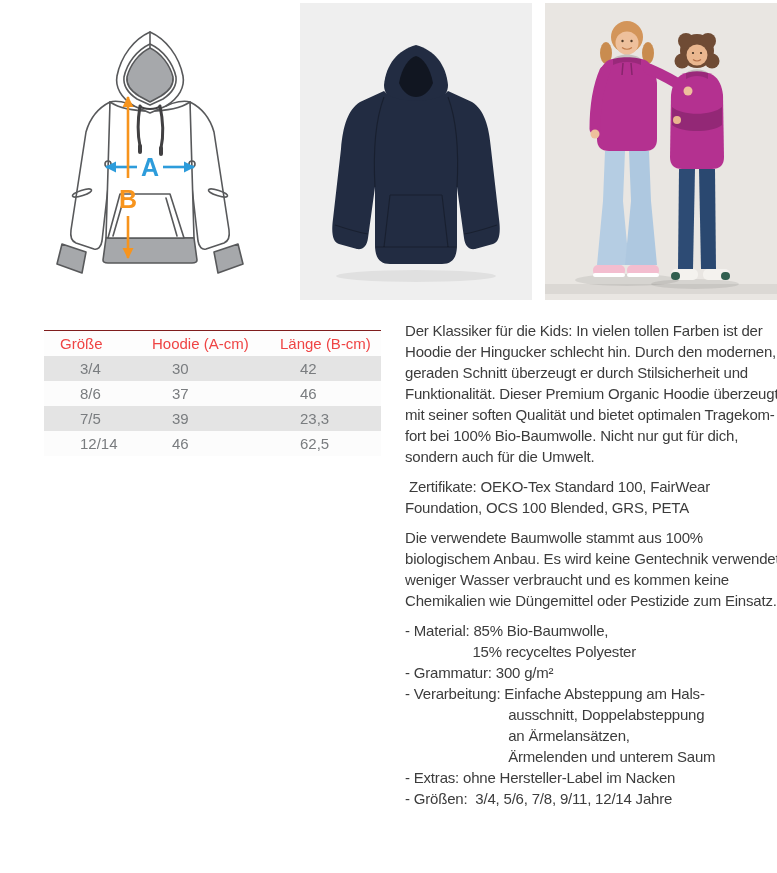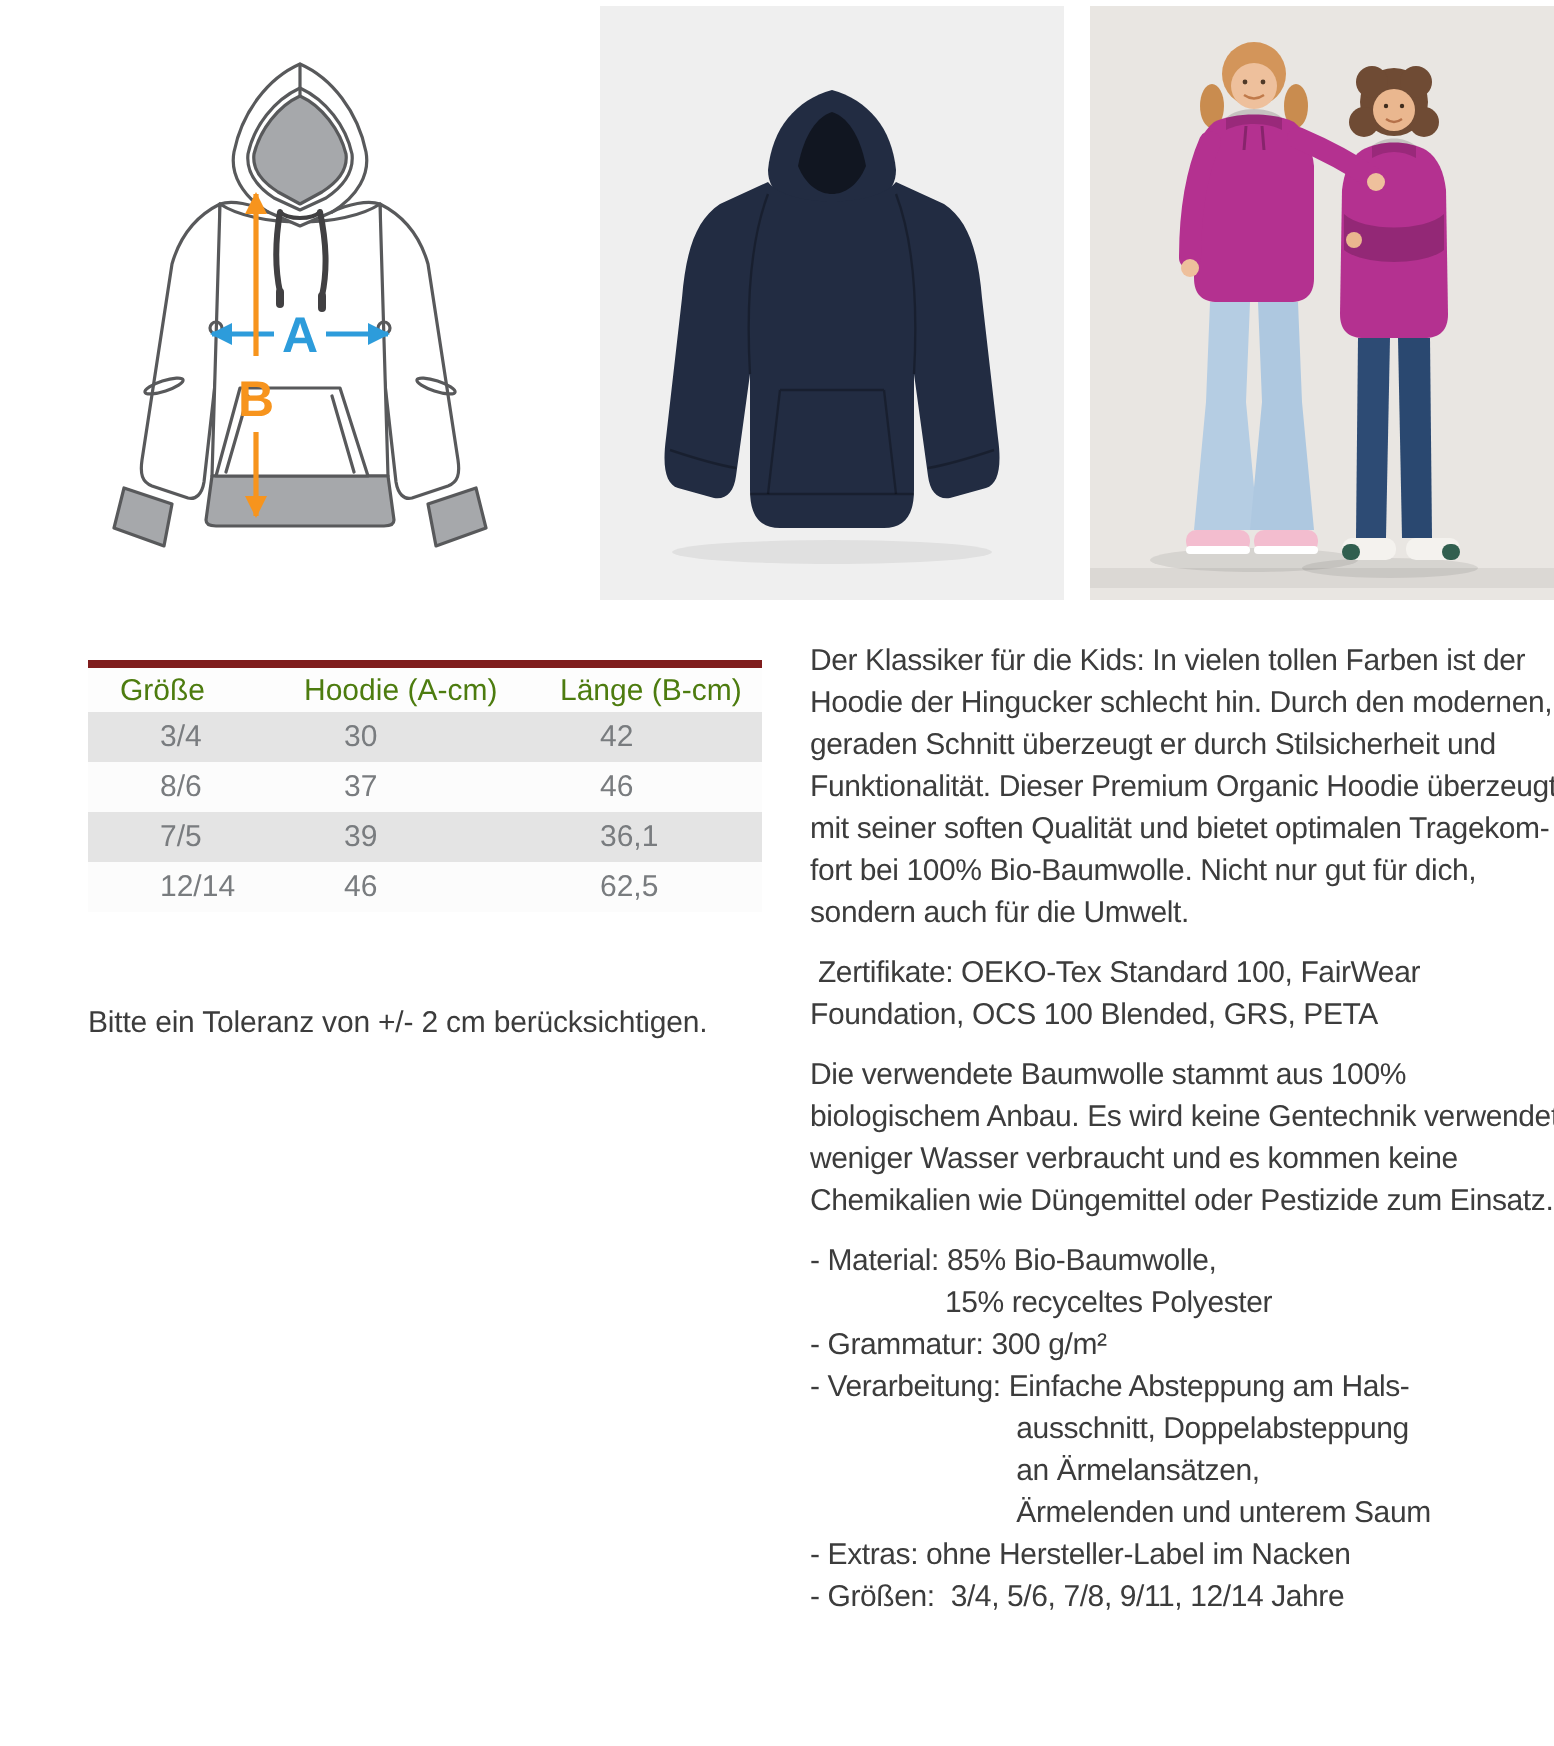--- a/index.html
+++ b/index.html
@@ -20,21 +20,21 @@
 
   
   .size-table { position: absolute; left: 44px; top: 330px; width: 337px; font-size: 15px; color: #797c7f; }
   .size-table .thead,
   .size-table .tr {
     display: grid;
     grid-template-columns: 92px 128px 1fr;
     align-items: center;
     padding-left: 16px;
   }
-  .size-table .thead { height: 26px; background: #fdfdfd; border-top: 4px solid #7f1d1d; color: #4d7c0f; }
+  .size-table .thead { height: 26px; background: #fdfdfd; border-top: 1px solid #7f1d1d; color: #ef4444; }
   .size-table .tr { height: 25px; padding-left: 36px; }
   .size-table .tbody .tr:nth-child(odd)  { background: #e4e4e4; }
   .size-table .tbody .tr:nth-child(even) { background: #fcfcfc; }
 
   .tolerance-note {
     position: absolute; left: 44px; top: 503px;
     font-size: 15px; color: #3c3c3c; letter-spacing: -0.1px;
   }
 
   
@@ -208,31 +208,30 @@
         <div>42</div>
       </div>
         <div class="tr">
         <div>8/6</div>
         <div>37</div>
         <div>46</div>
       </div>
         <div class="tr">
         <div>7/5</div>
         <div>39</div>
-        <div>36,1</div>
+        <div>23,3</div>
       </div>
         <div class="tr">
         <div>12/14</div>
         <div>46</div>
         <div>62,5</div>
       </div>
       </div>
   </div>
 
-  <div class="tolerance-note">Bitte ein Toleranz von +/- 2 cm berücksichtigen.</div>
 
   <div class="description">
     <div>
         <p class="para">Der Klassiker für die Kids: In vielen tollen Farben ist der Hoodie der Hingucker schlecht hin. Durch den modernen, geraden Schnitt überzeugt er durch Stilsicherheit und Funktionalität. Dieser Premium Organic Hoodie überzeugt mit seiner soften Qualität und bietet optimalen Tragekom­fort bei 100% Bio-Baumwolle. Nicht nur gut für dich, sondern auch für die Umwelt.</p>
         <p class="para"> Zertifikate: OEKO-Tex Standard 100, FairWear Foundation, OCS 100 Blended, GRS, PETA</p>
         <p class="para">Die verwendete Baumwolle stammt aus 100% biologischem Anbau. Es wird keine Gentechnik verwendet, weniger Wasser verbraucht und es kommen keine Chemikalien wie Düngemittel oder Pestizide zum Einsatz.</p>
       </div>
     <div>
         <div class="detail-line">- Material: 85% Bio-Baumwolle,</div>
         <div class="detail-line">                 15% recyceltes Polyester</div>

